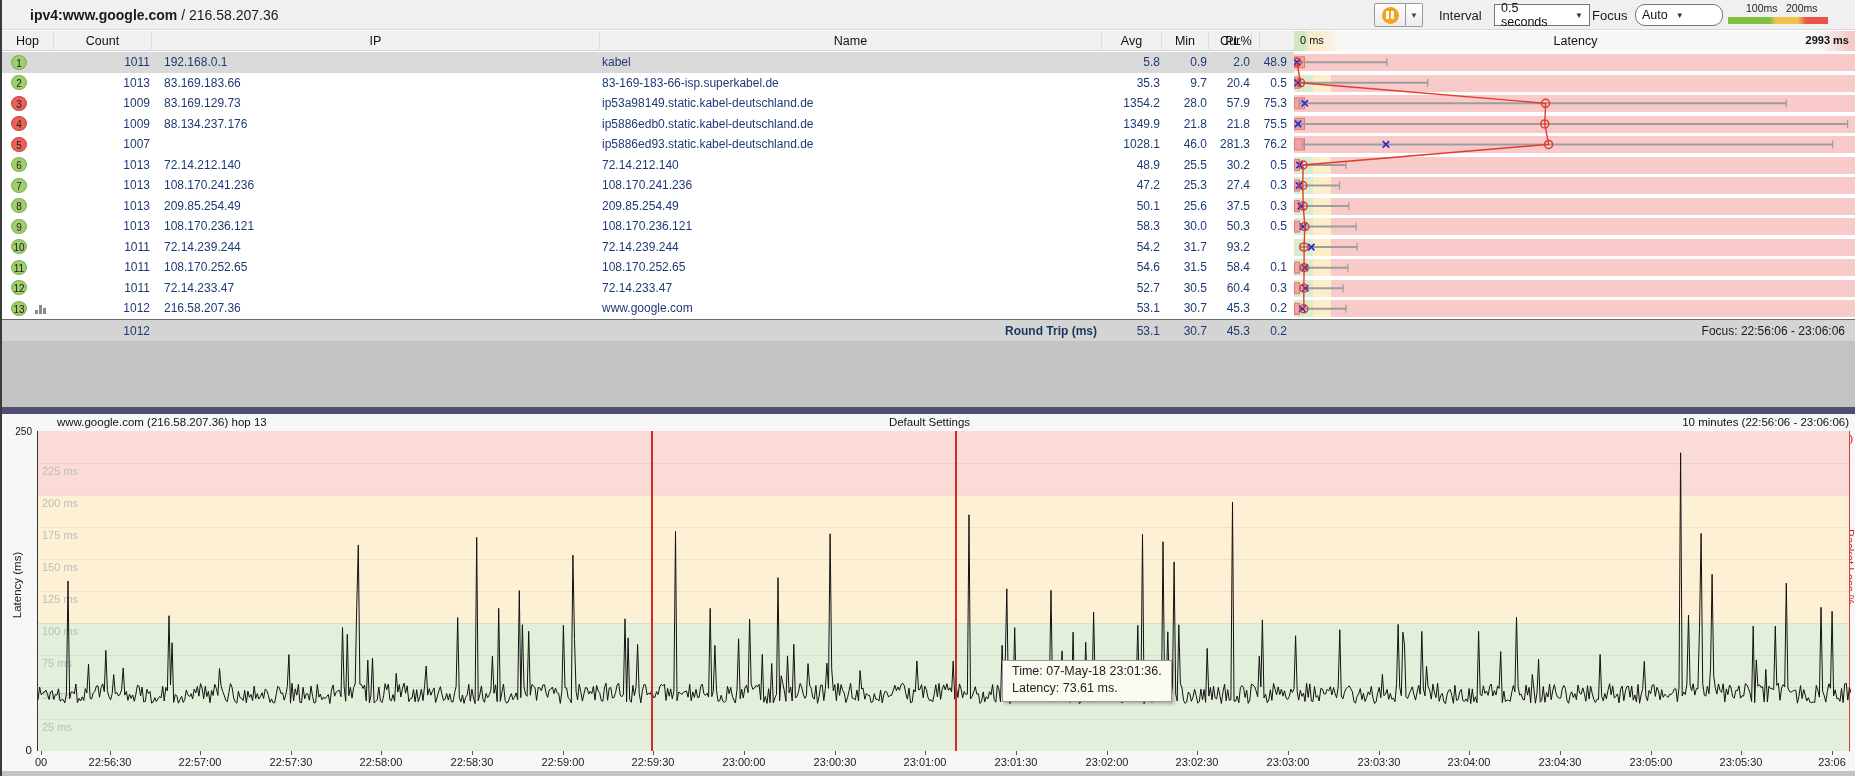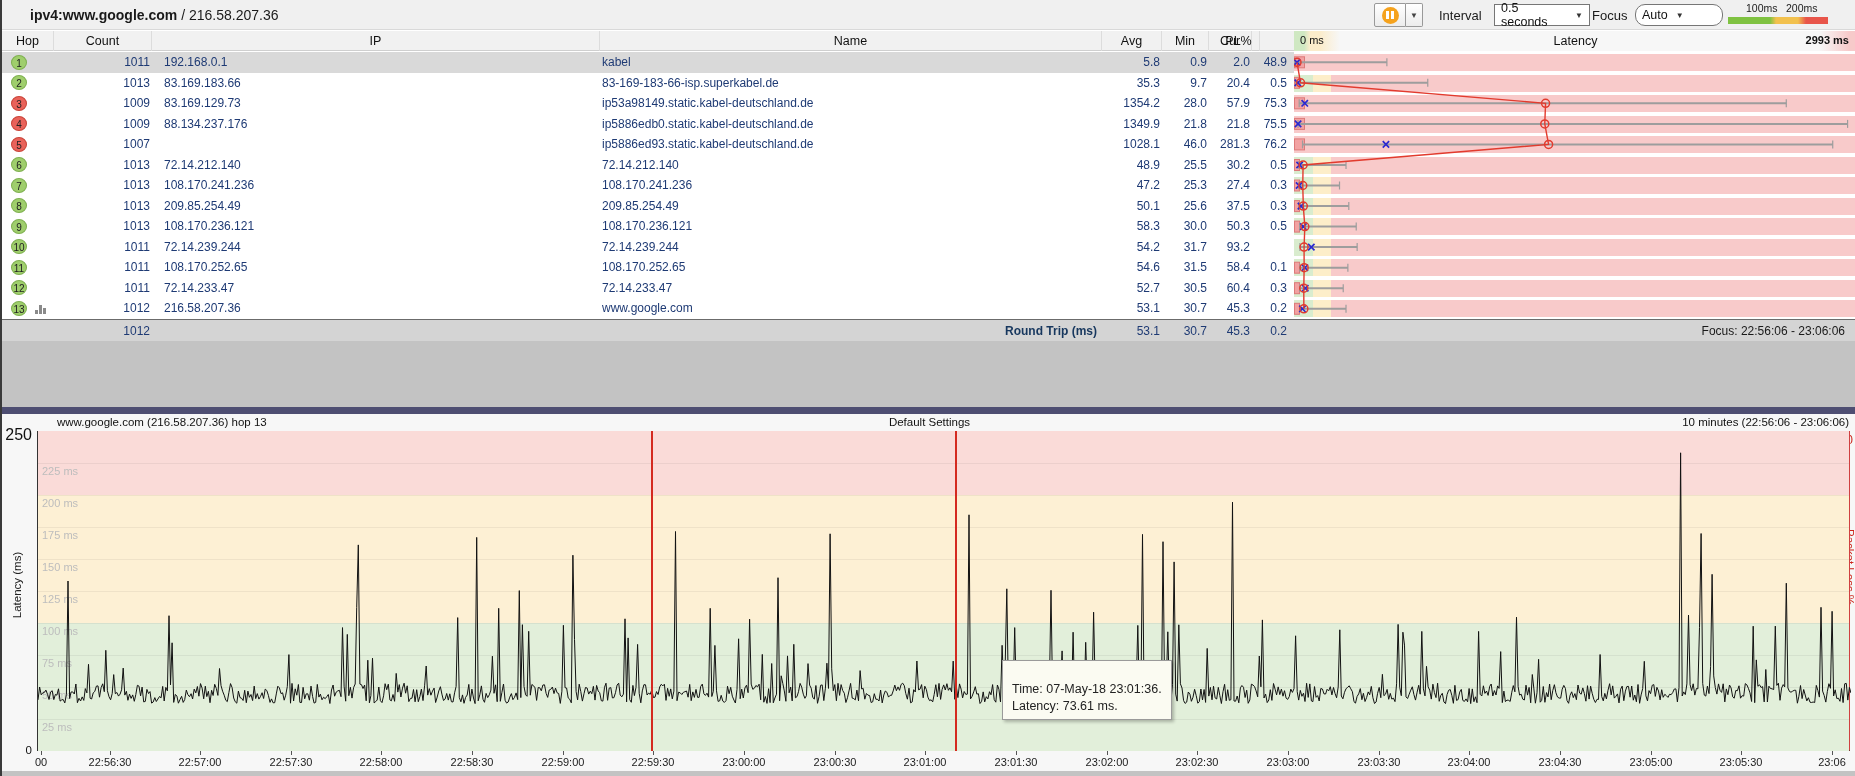--- a/index.html
+++ b/index.html
@@ -87,32 +87,32 @@
   #ghead .lt { position:absolute; left:55px; top:2px; font-size:11.5px; color:#111; }
   #ghead .ct { position:absolute; left:0; right:0; top:2px; text-align:center; font-size:11.5px; color:#111; }
   #ghead .rt { position:absolute; right:8px; top:2px; font-size:11.5px; color:#111; }
   #plot { position:absolute; left:35px; top:17px; width:1813px; height:320px;
     border-left:1px solid #333; border-bottom:1px solid #333; border-right:1px solid #d04040; }
   .zone { position:absolute; left:0; width:100%; }
   .gline { position:absolute; left:0; width:100%; height:1px; background:rgba(0,0,0,0.055); }
   .glabel { position:absolute; font-size:11px; color:#bdbdbd; }
   #series-svg, #marker-svg { position:absolute; left:0; top:0; }
   .redline { position:absolute; top:0; width:2px; height:320px; background:#d42a20; }
-  #ylab-top { position:absolute; left:0px; top:12px; width:30px; text-align:right; font-size:16px; color:#111; }
+  #ylab-top { position:absolute; left:0px; top:12px; width:30px; text-align:right; font-size:10px; color:#111; }
   #ylab-bot { position:absolute; left:6px; top:330px; width:24px; text-align:right; font-size:11.5px; color:#111; }
   #yaxis-title { position:absolute; left:-40px; top:165px; width:110px; text-align:center;
     font-size:11.5px; color:#222; transform:rotate(-90deg); transform-origin:center; }
   #pl-max { position:absolute; right:4px; top:19px; font-size:12px; color:#cc241a; }
   #pl-title { position:absolute; right:1px; top:115px; font-size:11.5px; color:#cc241a;
     writing-mode:vertical-rl; }
   #xlabels { position:absolute; left:35px; top:339px; width:1813px; height:18px; }
   .xlab { position:absolute; top:3px; font-size:11px; color:#222; transform:translateX(-50%); white-space:nowrap; }
   .xtick { position:absolute; top:-2px; width:1px; height:4px; background:#555; }
   #tooltip { position:absolute; left:1000px; top:246px; background:#fbfbf2; border:1px solid #9a9a9a;
-    box-shadow:2px 2px 3px rgba(0,0,0,0.25); padding:20px 9px 4px 9px; font-size:12.5px; color:#222;
+    box-shadow:2px 2px 3px rgba(0,0,0,0.25); padding:2px 9px 4px 9px; font-size:12.5px; color:#222;
     line-height:17px; white-space:nowrap; }
   #gfoot { position:absolute; left:0; top:357px; width:1855px; height:5px; background:#c3c3c3; }
 </style>
 </head>
 <body>
 
 <div id="app">
 
   <div id="toolbar">
     <div id="title"><b>ipv4:www.google.com</b><span> / </span><span>216.58.207.36</span></div>

